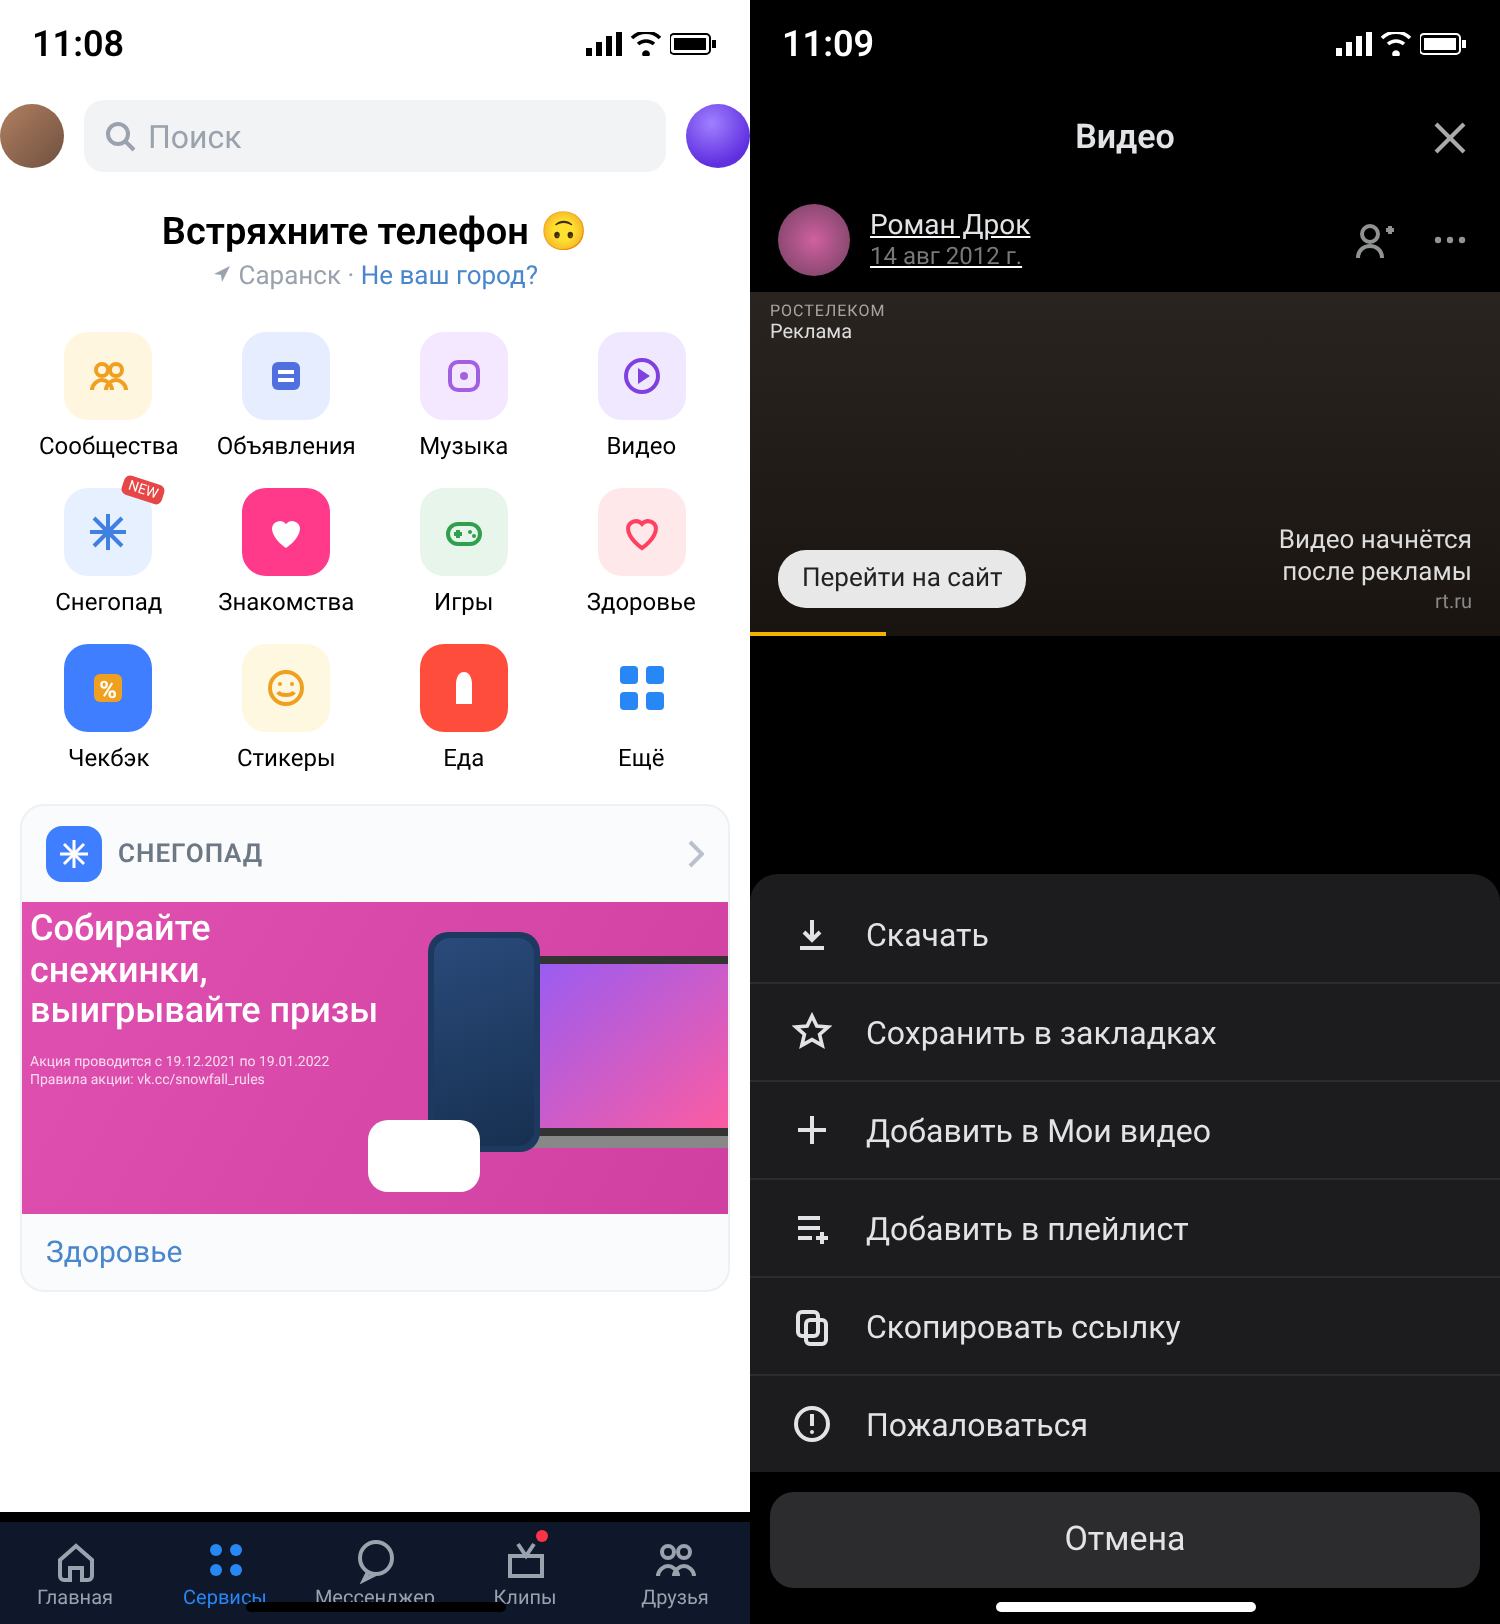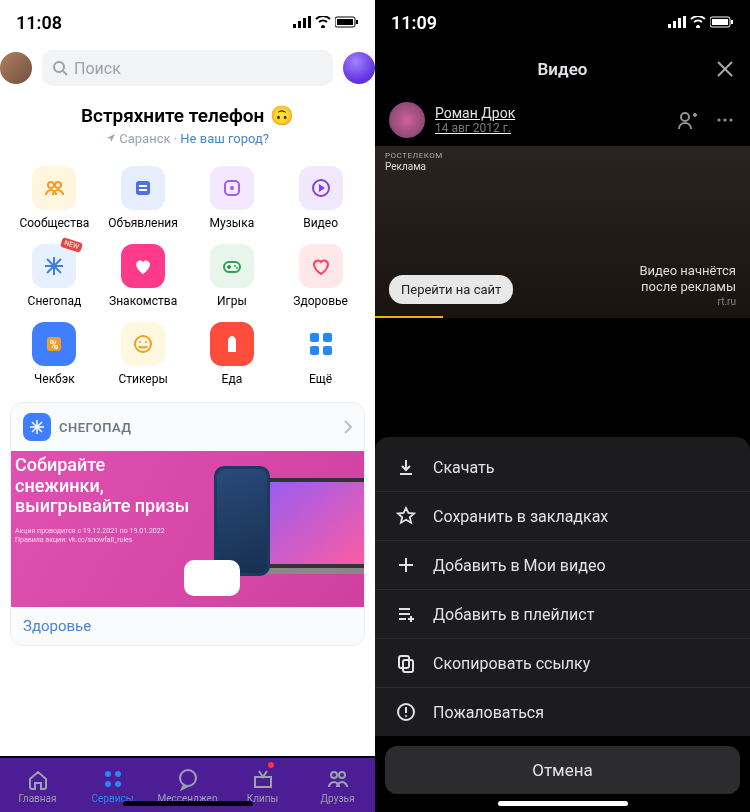--- a/index.html
+++ b/index.html
@@ -48,21 +48,21 @@
 .banner-fine { font-size: 7px; margin-top: 10px; opacity: 0.8; line-height: 1.3; }
 .banner-devices { position: absolute; right: -10px; top: 15px; width: 190px; height: 130px; }
 .device-laptop { position: absolute; right: 0; top: 12px; width: 140px; height: 90px; background: #333; border-radius: 8px 8px 2px 2px; }
 .device-laptop::after { content:""; position:absolute; bottom:-6px; left:-8px; right:-8px; height:6px; background:#888; border-radius:0 0 6px 6px; }
 .device-laptop .lscreen { position:absolute; inset:4px 4px 4px 4px; background: linear-gradient(140deg,#8a5cff,#ff5c9f); border-radius:5px; }
 .device-phone { position: absolute; left: 30px; top: 0; width: 56px; height: 110px; background:#1e3960; border-radius:10px; }
 .device-phone::after { content:""; position:absolute; inset:3px; border-radius:8px; background:linear-gradient(160deg,#2a4a7a,#163050); }
 .device-pods { position:absolute; left:0; bottom:0; width:56px; height:36px; background:#fff; border-radius:10px; }
 .banner-footer { padding: 10px 12px; color: #4986cc; font-size: 15px; }
 
-.tabbar { position: absolute; bottom: 0; left: 0; right: 0; height: 56px; background: #4c1d95; border-top: 2px solid #000000; display: flex; }
+.tabbar { position: absolute; bottom: 0; left: 0; right: 0; height: 56px; background: #0f172a; border-top: 5px solid #000000; display: flex; }
 .tab { flex: 1; display: flex; flex-direction: column; align-items: center; justify-content: center; gap: 2px; color: #99a2ad; font-size: 10px; position: relative; }
 .tab.active { color: #2787f5; }
 .tab .dot { position: absolute; top: 4px; right: 26px; width: 6px; height: 6px; background: #ff3347; border-radius: 50%; }
 
 
 .header-right { height: 50px; display: flex; align-items: center; justify-content: center; position: relative; }
 .header-right-title { font-size: 17px; font-weight: 600; color: #e1e3e6; }
 .close-x { position: absolute; right: 14px; top: 14px; color: #aaa; }
 .author-row { display: flex; align-items: center; justify-content: space-between; padding: 8px 14px; text-decoration: underline; }
 .author-l { display: flex; align-items: center; gap: 10px; }

